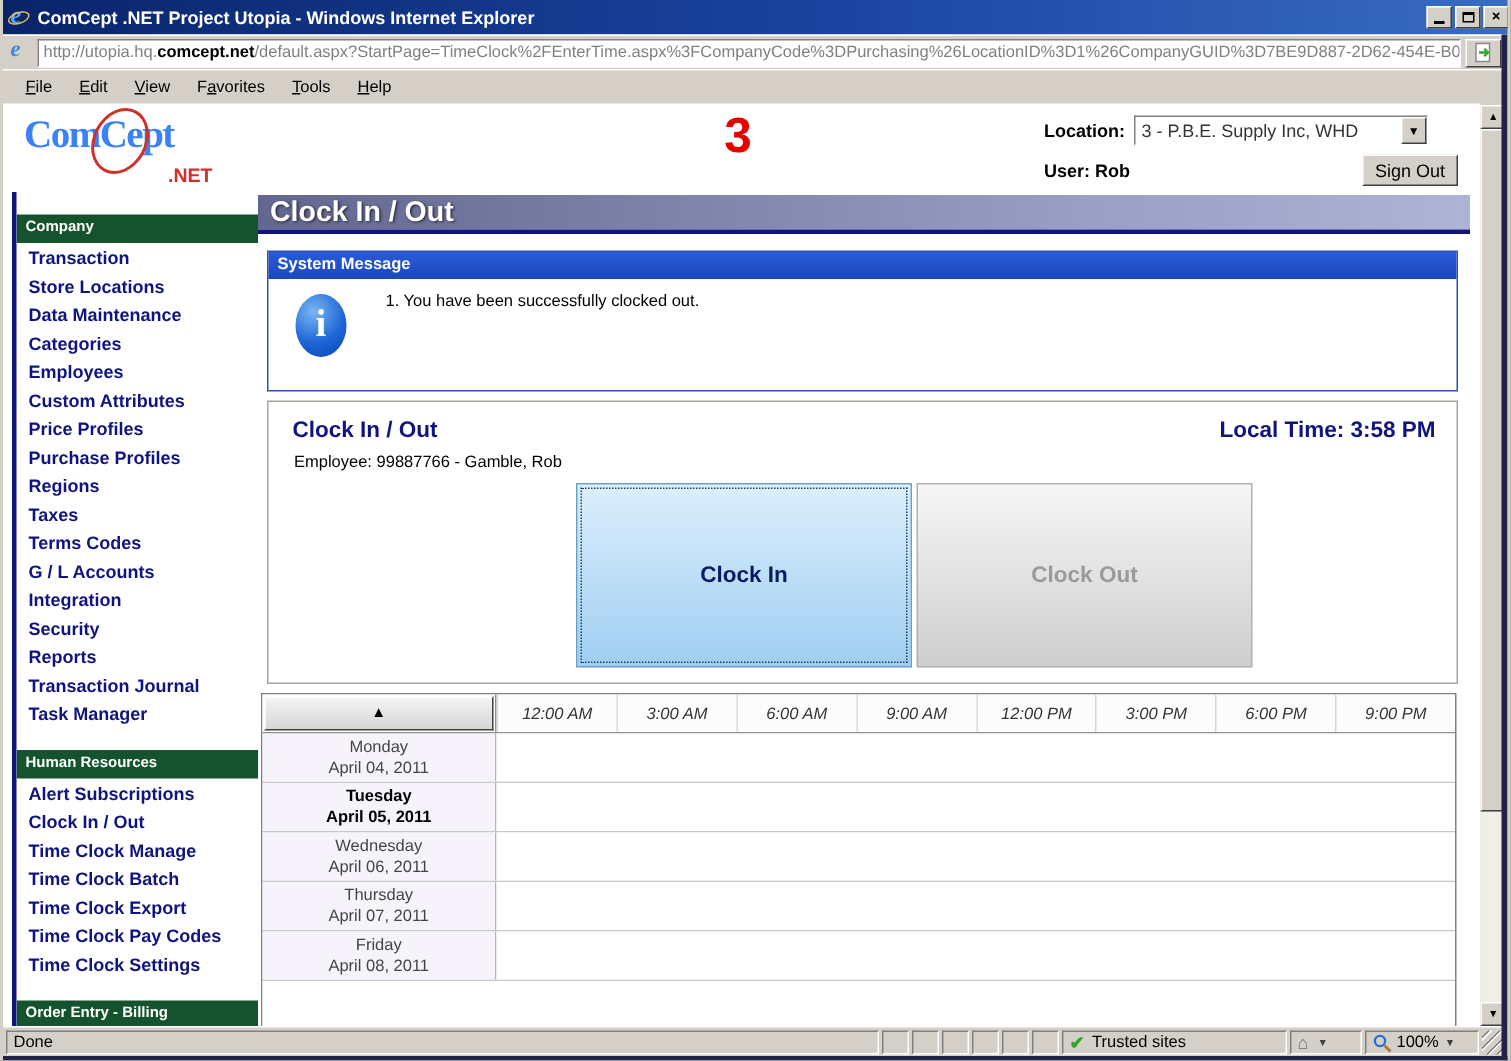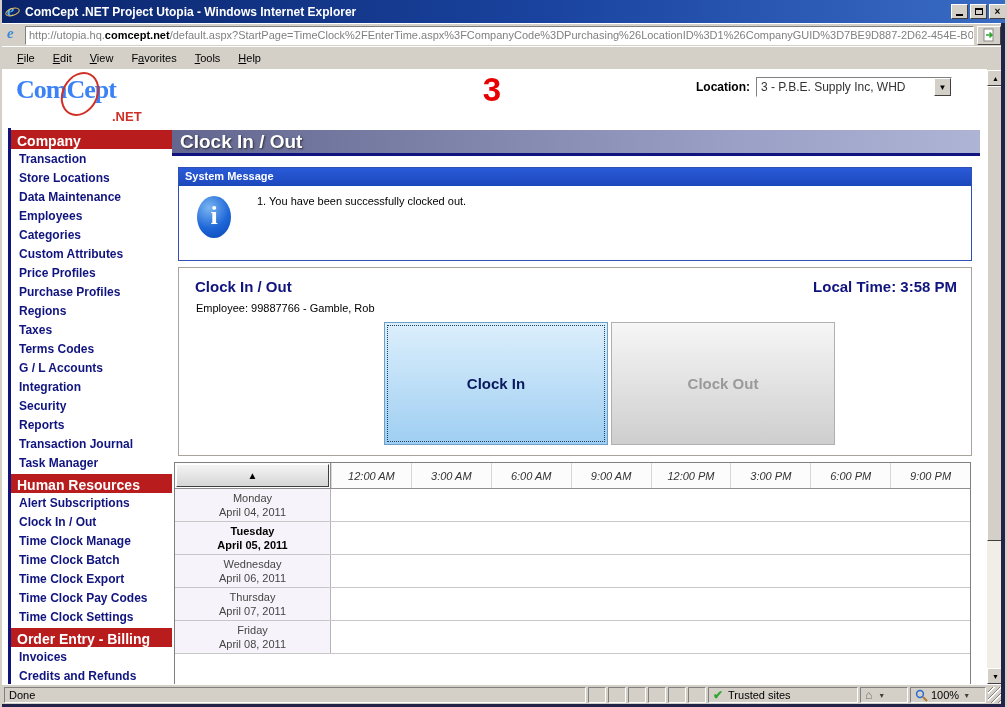--- a/index.html
+++ b/index.html
@@ -55,22 +55,22 @@
                display:flex; align-items:center; }
   .selectbox .val { flex:1; font-size:12px; color:#333; padding:0 4px; white-space:nowrap; overflow:hidden; }
   .dd-arrow { width:17px; height:18px; display:flex; align-items:center; justify-content:center; font-size:8px; color:#000; flex:none; }
   .hr-row2 { display:flex; justify-content:space-between; align-items:center; margin-top:6px; }
   .user-label { font-size:12px; font-weight:bold; color:#000; }
   .signout-btn { width:64px; height:21px; font-size:12px; color:#000; display:flex; align-items:center; justify-content:center; }
 
   
   .sidebar { position:absolute; left:6px; top:59px; width:164px; bottom:0; background:#fff;
              border-left:3px solid #10147e; overflow:hidden; }
-  .sb-header { background:#b91c1c; color:#fff; font-size:14px; font-weight:bold; height:19px;
-               padding:3px 0 0 6px; margin-top:2px; }
+  .sb-header { background:#14532d; color:#fff; font-size:10px; font-weight:bold; height:19px;
+               padding:3px 0 0 6px; margin-top:15px; }
   .sb-item { color:#10147e; font-size:12px; font-weight:bold; height:19px; padding:3px 0 0 8px; white-space:nowrap; }
 
   
   .main { position:absolute; left:170px; top:61px; width:808px; bottom:0; }
   .page-title { height:26px; background:linear-gradient(to right,#63678f,#9aa0c6 70%,#aeb4d4);
                 border-bottom:3px solid #10147e; color:#fff; font-size:19px; font-weight:bold;
                 padding:1px 0 0 8px; text-shadow:1px 1px 2px #2a2a3a; }
   .sysmsg { position:absolute; left:6px; top:37px; width:794px; height:94px; border:1px solid #3050b8; background:#fff; }
   .sysmsg-header { height:18px; background:linear-gradient(to bottom,#2a5ad8,#1c48bc); color:#fff;
                    font-size:11px; font-weight:bold; padding:2px 0 0 6px; }
@@ -181,29 +181,33 @@
     </div>
     <div class="big-number">3</div>
     <div class="header-right">
       <div class="hr-row1">
         <span class="loc-label">Location:</span>
         <div class="selectbox">
           <span class="val">3 - P.B.E. Supply Inc, WHD</span>
           <span class="dd-arrow bevel-out">▼</span>
         </div>
       </div>
+      <div class="hr-row2">
+        <span class="user-label">User: Rob</span>
+        <span class="signout-btn bevel-out">Sign Out</span>
+      </div>
     </div>
 
     <div class="sidebar" id="sidebar">
         <div class="sb-header">Company</div>
         <div class="sb-item">Transaction</div>
         <div class="sb-item">Store Locations</div>
         <div class="sb-item">Data Maintenance</div>
+        <div class="sb-item">Categories</div>
         <div class="sb-item">Employees</div>
-        <div class="sb-item">Categories</div>
         <div class="sb-item">Custom Attributes</div>
         <div class="sb-item">Price Profiles</div>
         <div class="sb-item">Purchase Profiles</div>
         <div class="sb-item">Regions</div>
         <div class="sb-item">Taxes</div>
         <div class="sb-item">Terms Codes</div>
         <div class="sb-item">G / L Accounts</div>
         <div class="sb-item">Integration</div>
         <div class="sb-item">Security</div>
         <div class="sb-item">Reports</div>

